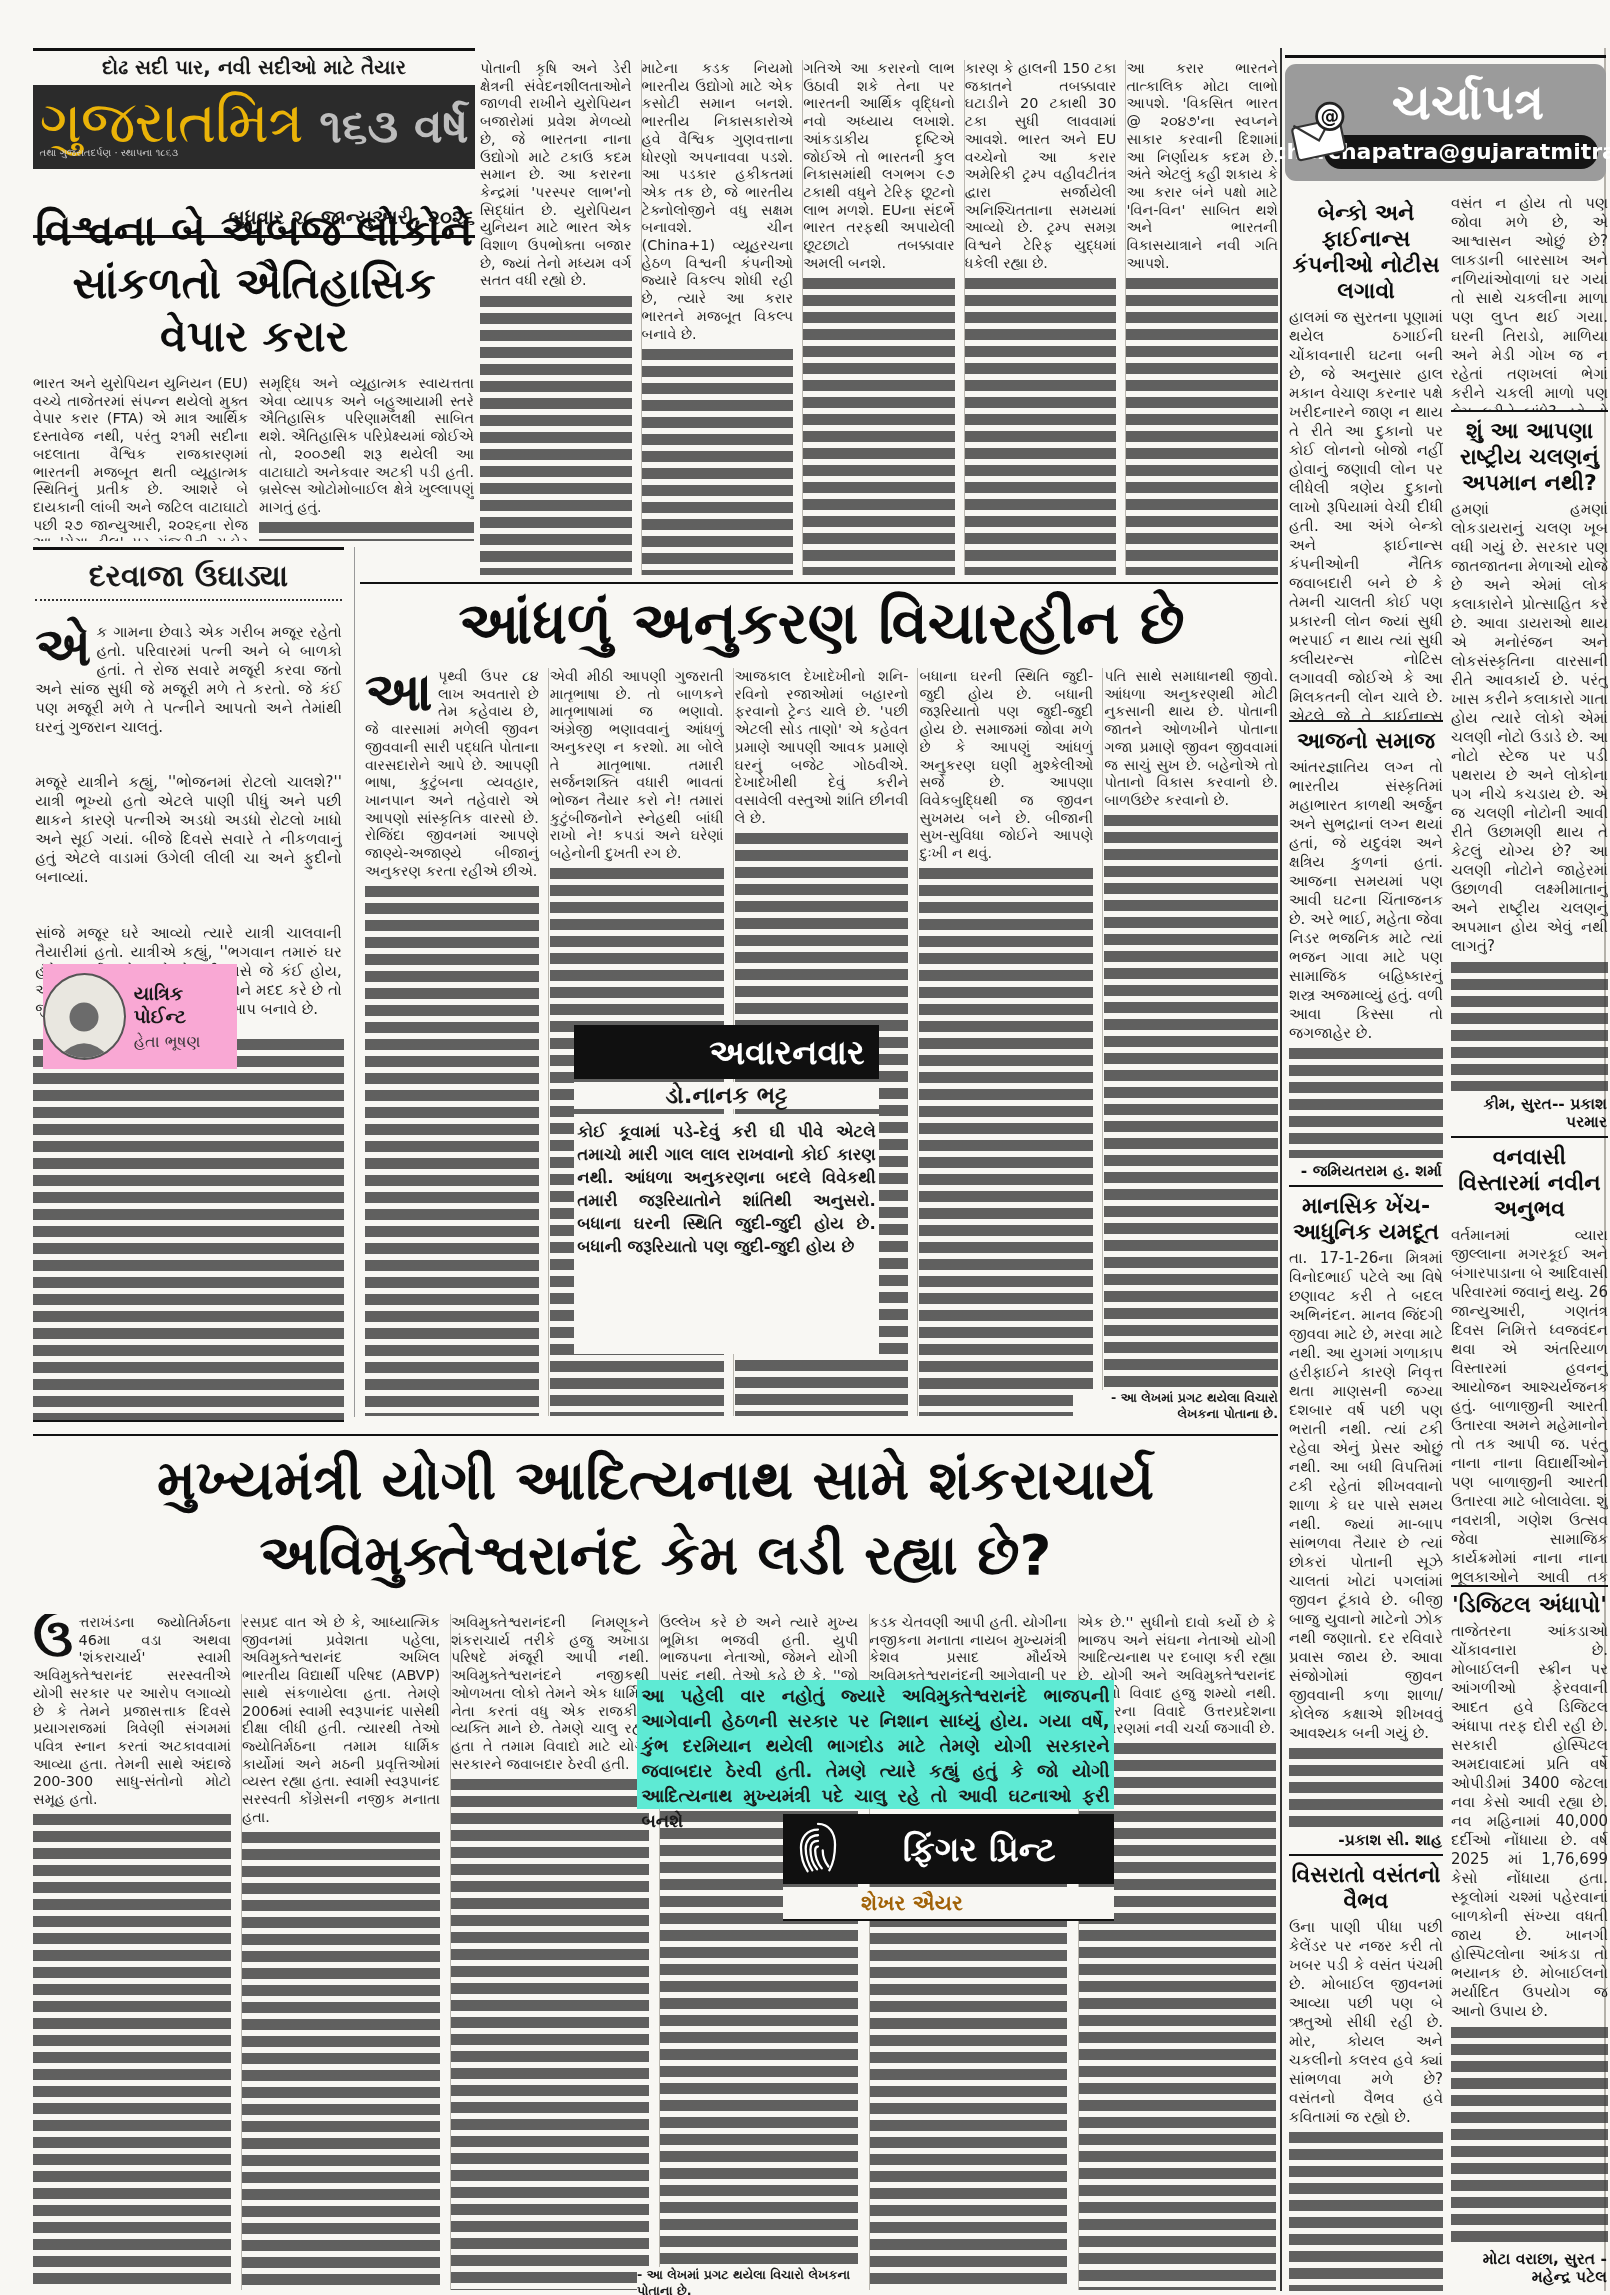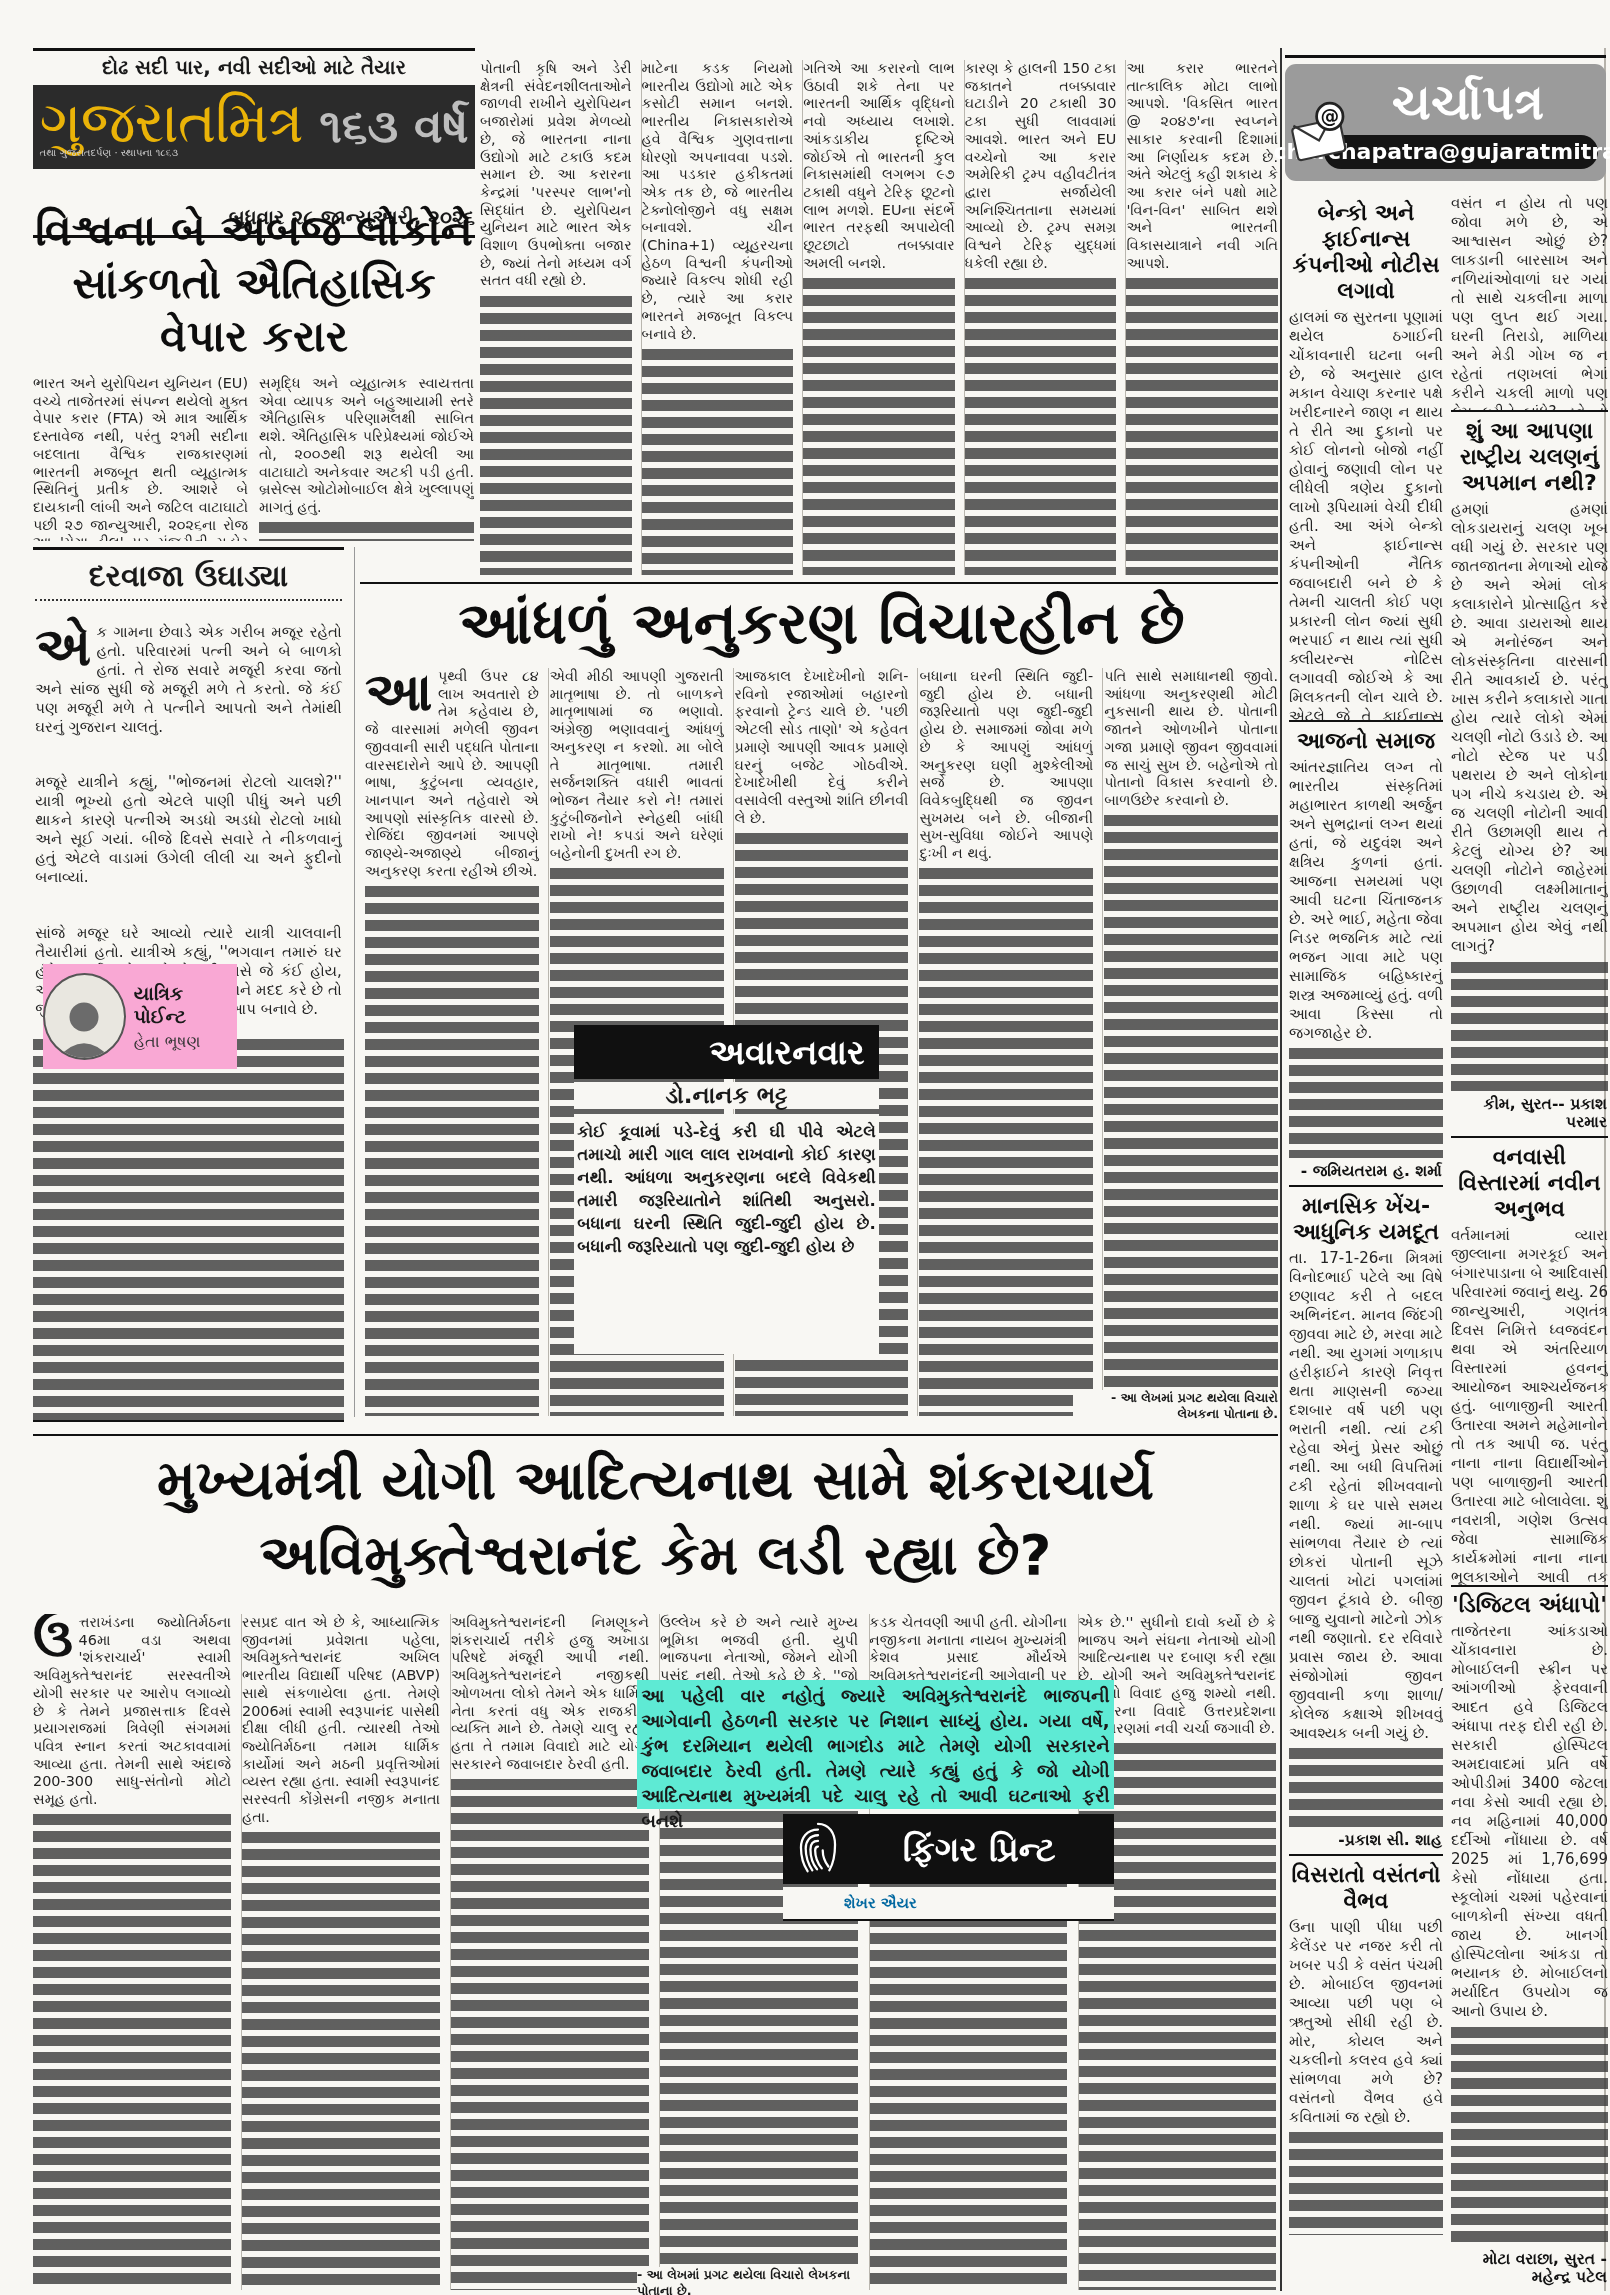--- a/index.html
+++ b/index.html
@@ -69,21 +69,21 @@
                 font-size:55px;line-height:75px;color:#0c0c0c;}
   #bot-cols{left:33px;top:1614px;width:1245px;height:676px;gap:11px;}
   #bot-cols .ncol{width:198px;}
   #intro-box{left:637px;top:1680px;width:477px;height:129px;background:#5eead4;z-index:5;
              font-weight:bold;font-size:18px;line-height:25px;text-align:justify;box-sizing:border-box;padding:3.3px 4.4px;}
   #finger-box{left:783px;top:1814px;width:331px;height:70px;background:#101010;z-index:6;
               display:flex;align-items:center;box-sizing:border-box;padding:0 11px;gap:13.3px;}
   #finger-title{color:#fff;font-weight:bold;font-size:34px;flex:1;text-align:center;}
   #finger-byline{left:783px;top:1887px;width:331px;height:32px;z-index:6;background:#f8f7f3;
                  border-bottom:2.8px solid #111;display:flex;align-items:center;}
-  #finger-author{font-weight:bold;font-size:15px;color:#0369a1;padding-left:61px;}
+  #finger-author{font-weight:bold;font-size:21px;color:#a16207;padding-left:78px;}
   #bot-disclaimer{left:637px;top:2267px;width:221px;font-weight:bold;font-size:12.7px;z-index:6;background:#f8f7f3;}
 
   
   #letters-sep{left:1280px;top:48px;width:1.7px;height:2243px;background:#333;}
   #page-right-rule{left:1604px;top:48px;width:2.2px;height:2243px;background:#b5b2aa;}
   #charcha{left:1285px;top:55px;width:321px;height:126px;border-top:3.3px solid #111;}
   #charcha-box{position:absolute;left:0;top:5.5px;width:321px;height:117px;background:#9b9b9b;border-radius:11px;}
   #charcha-title{position:absolute;left:50px;top:10px;width:266px;text-align:center;color:#fff;
                  font-weight:bold;font-size:49px;}
   #charcha-pill{position:absolute;left:39px;top:71px;width:274px;height:34px;background:#151515;border-radius:17px;
@@ -279,21 +279,21 @@
       <p class="lbody">આંતરજ્ઞાતિય લગ્ન તો ભારતીય સંસ્કૃતિમાં મહાભારત કાળથી અર્જુન અને સુભદ્રાનાં લગ્ન થયાં હતાં, જે યદુવંશ અને ક્ષત્રિય કુળનાં હતાં. આજના સમયમાં પણ આવી ઘટના ચિંતાજનક છે. અરે ભાઈ, મહેતા જેવા નિડર ભજનિક માટે ત્યાં ભજન ગાવા માટે પણ સામાજિક બહિષ્કારનું શસ્ત્ર અજમાવ્યું હતું. વળી આવા કિસ્સા તો જગજાહેર છે.</p>
       <div class="fill"></div>
       <div class="lsig">- જમિયતરામ હ. શર્મા</div>
     </div>
     <div class="letter" style="height: 669px;">
       <div class="ltitle">માનસિક ખેંચ-આધુનિક યમદૂત</div>
       <p class="lbody">તા. 17-1-26ના મિત્રમાં વિનોદભાઈ પટેલે આ વિષે છણાવટ કરી તે બદલ અભિનંદન. માનવ જિંદગી જીવવા માટે છે, મરવા માટે નથી. આ યુગમાં ગળાકાપ હરીફાઈને કારણે નિવૃત્ત થતા માણસની જગ્યા દશબાર વર્ષ પછી પણ ભરાતી નથી. ત્યાં ટકી રહેવા એનું પ્રેસર ઓછું નથી. આ બધી વિપત્તિમાં ટકી રહેતાં શીખવવાનો શાળા કે ઘર પાસે સમય નથી. જ્યાં મા-બાપ સાંભળવા તૈયાર છે ત્યાં છોકરાં પોતાની સૂઝે ચાલતાં ખોટાં પગલાંમાં જીવન ટૂંકાવે છે. બીજી બાજુ યુવાનો માટેનો ઝોક નથી જણાતો. દર રવિવારે પ્રવાસ જાય છે. આવા સંજોગોમાં જીવન જીવવાની કળા શાળા/કોલેજ કક્ષાએ શીખવવું આવશ્યક બની ગયું છે.</p>
       <div class="fill"></div>
       <div class="lsig">-પ્રકાશ સી. શાહ</div>
     </div>
-    <div class="letter" style="height: 381px; justify-content: flex-end;">
+    <div class="letter" style="height: 437px; justify-content: flex-end;">
       <div class="ltitle">વિસરાતો વસંતનો વૈભવ</div>
       <p class="lbody">ઉના પાણી પીધા પછી કેલેંડર પર નજર કરી તો ખબર પડી કે વસંત પંચમી છે. મોબાઈલ જીવનમાં આવ્યા પછી પણ બે ઋતુઓ સીધી રહી છે. મોર, કોયલ અને ચકલીનો કલરવ હવે ક્યાં સાંભળવા મળે છે? વસંતનો વૈભવ હવે કવિતામાં જ રહ્યો છે.</p>
       <div class="fill"></div>
     </div>
   </div>
 <div id="letters-b" class="letters-col">
     <div class="letter" style="height: 232px;">
       <p class="lbody">વસંત ન હોય તો પણ જોવા મળે છે, એ આશ્વાસન ઓછું છે? લાકડાની બારસાખ અને નળિયાંઓવાળાં ઘર ગયાં તો સાથે ચકલીના માળા પણ લુપ્ત થઈ ગયા. ઘરની તિરાડો, માળિયા અને મેડી ગોખ જ ન રહેતાં તણખલાં ભેગાં કરીને ચકલી માળો પણ કેમ કરીને બાંધે? હવે તો ચકલી માત્ર 'બર્ડ્સ ગાર્ડન'ના પિંજરમાં જ જોવા મળે તો મળે. આપણે વસંતની પટરાણી એવી ચકલીને સાવ વિસરી ન જઈએ એટલે દેખાડો કરવા વર્ષમાં એક વાર 'ચકલી દિવસ' ઉજવીએ છીએ.</p>
       <div class="fill"></div>
     </div>

